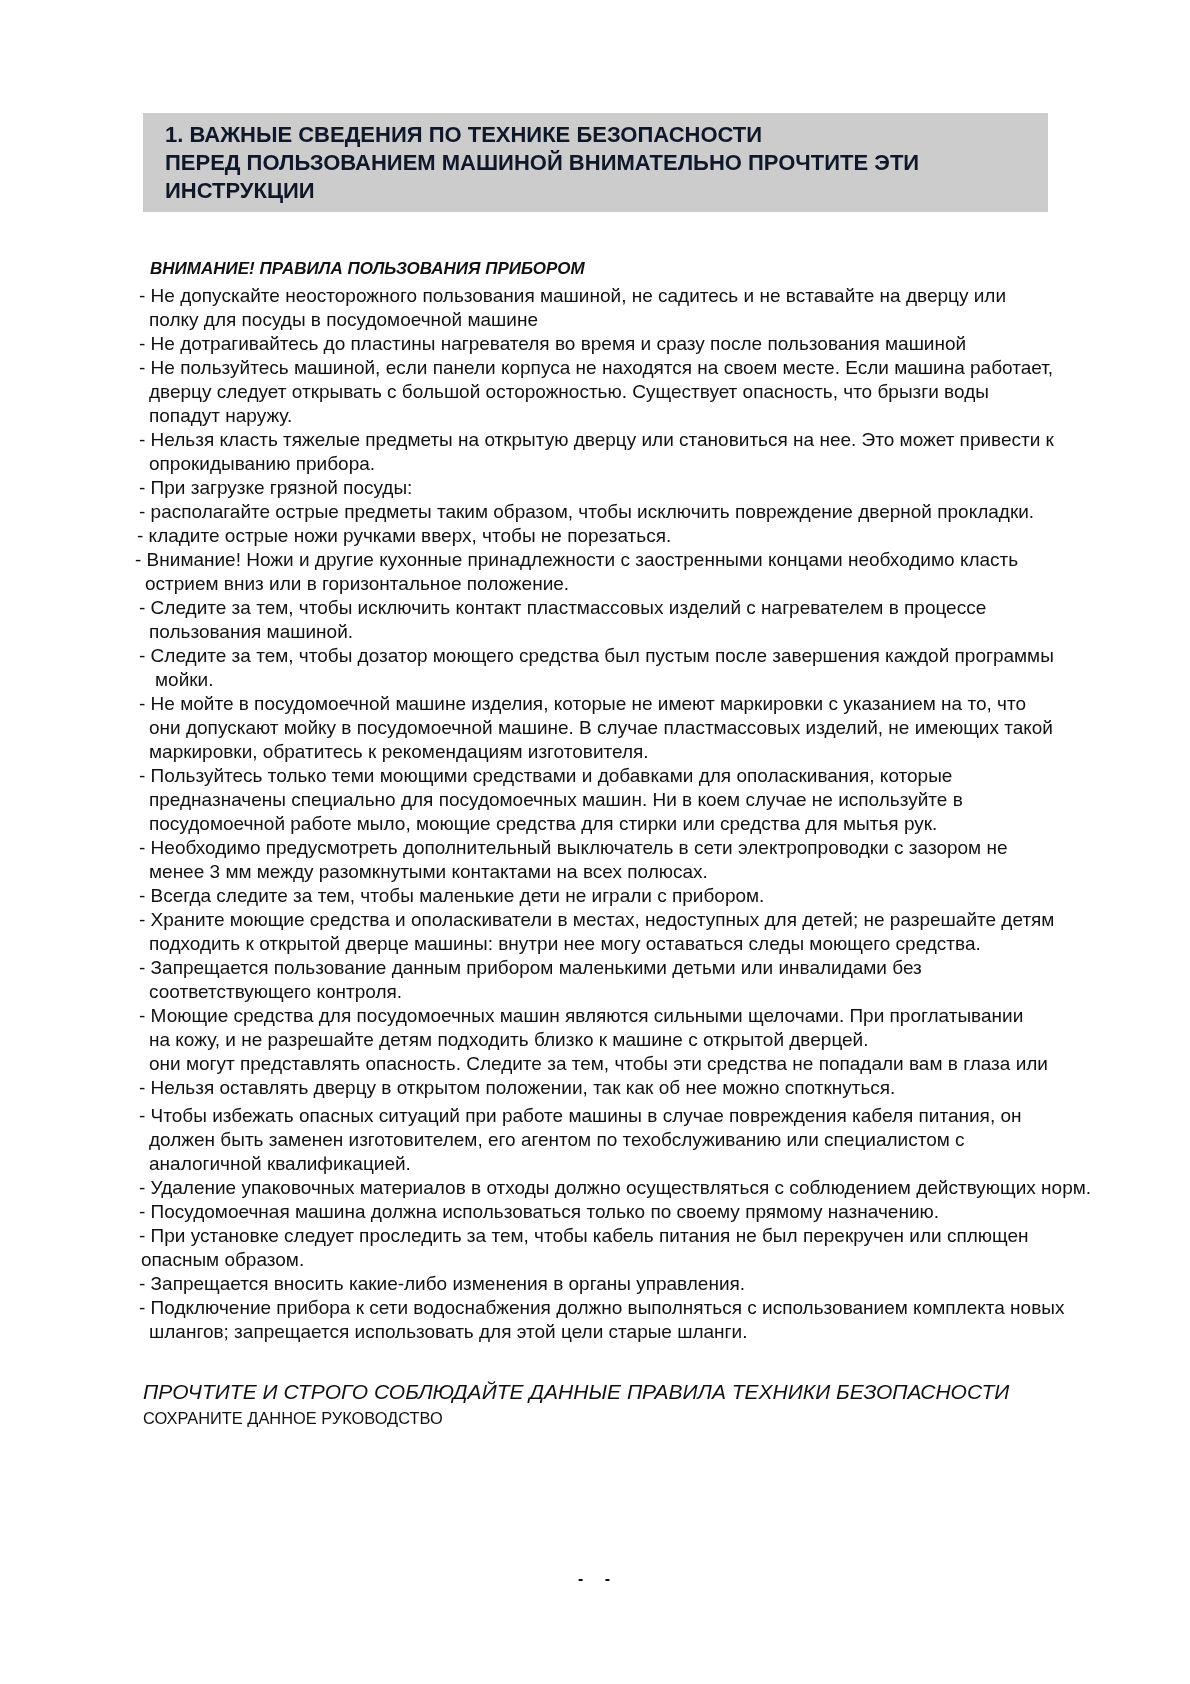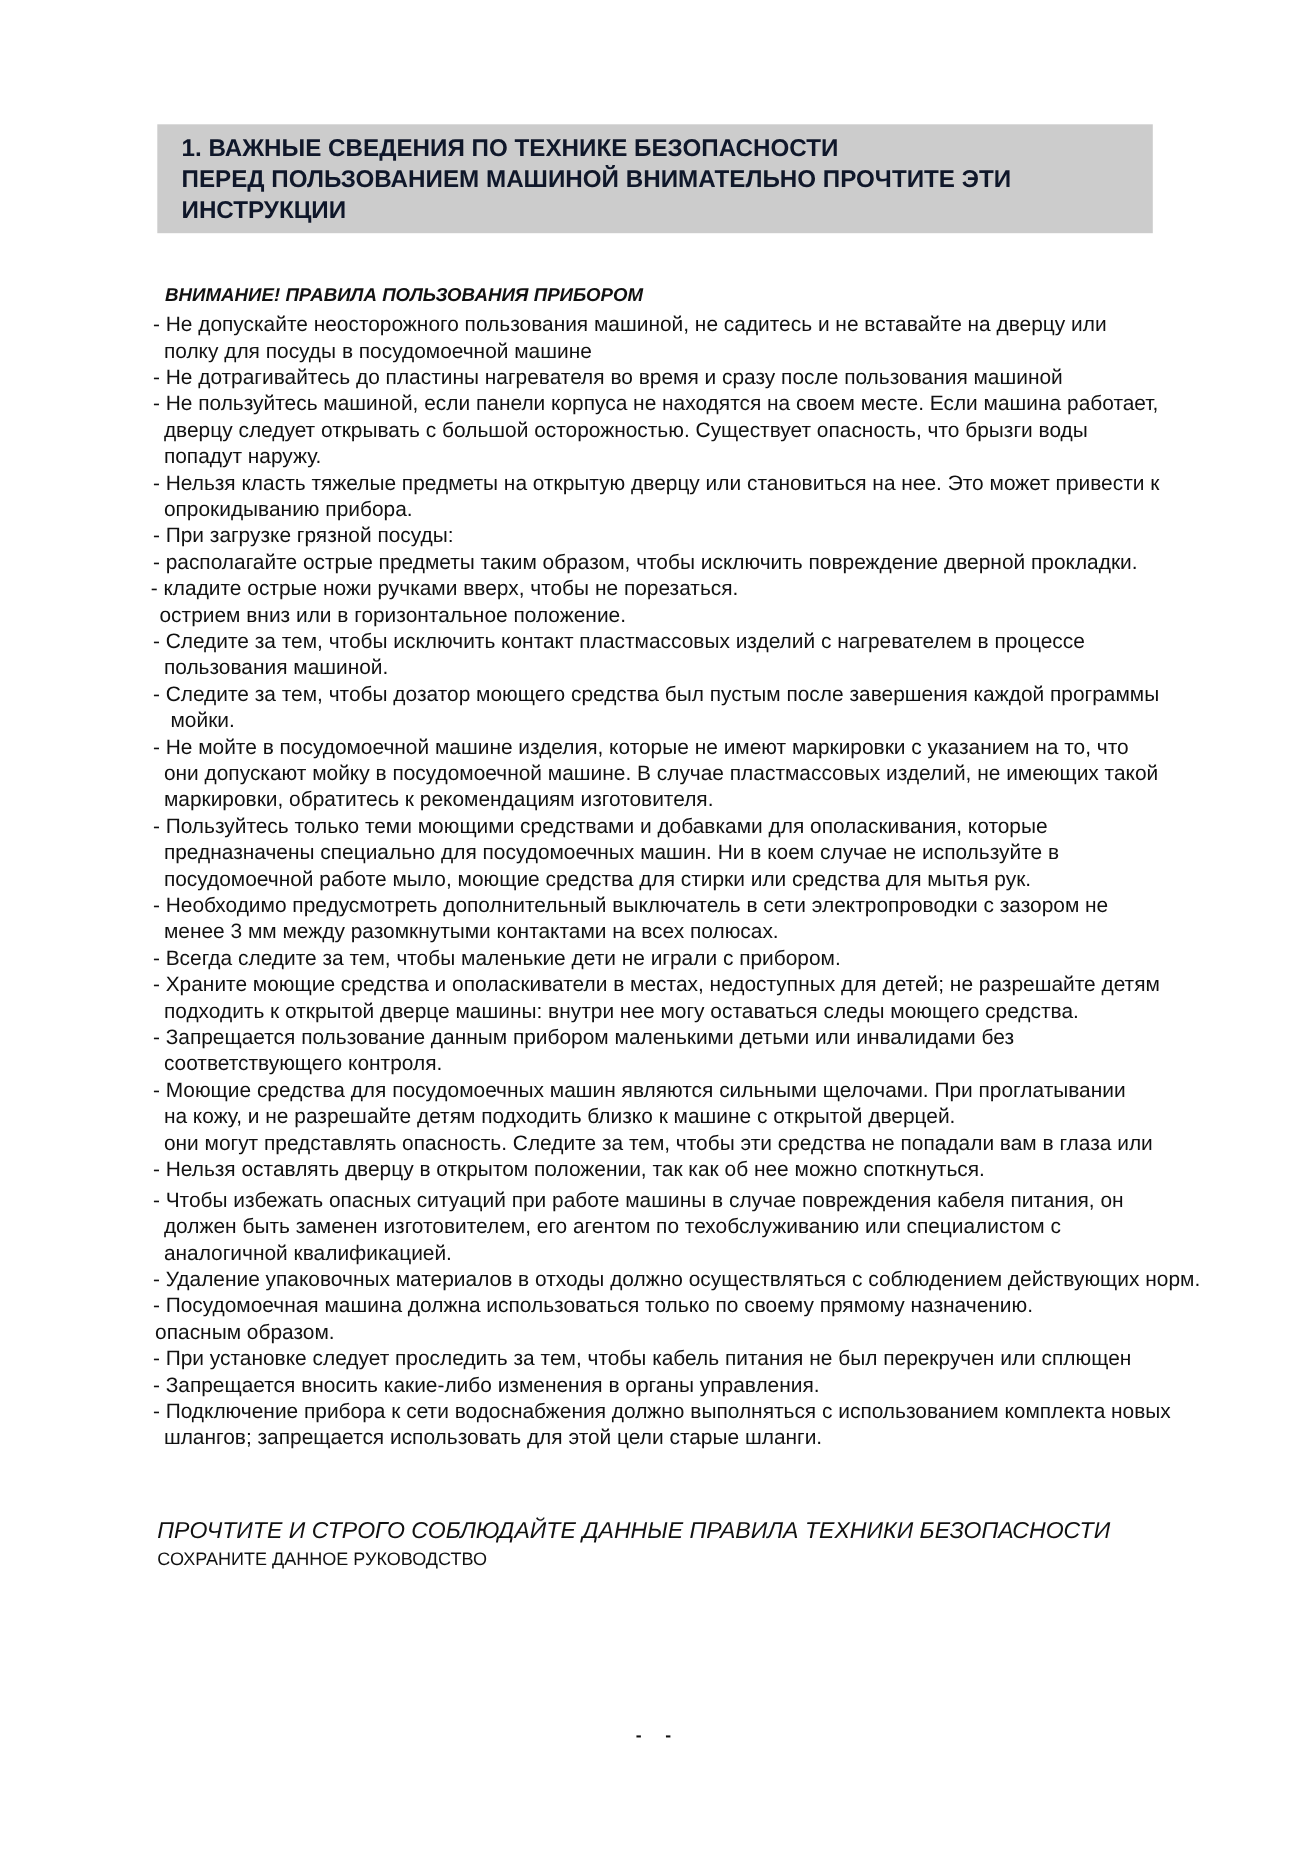--- a/index.html
+++ b/index.html
@@ -132,20 +132,21 @@
     <div class="rule">
       <span class="line">- При загрузке грязной посуды:</span>
     </div>
     <div class="rule">
       <span class="line">- располагайте острые предметы таким образом, чтобы исключить повреждение дверной прокладки.</span>
     </div>
     <div class="rule shift">
       <span class="line">- кладите острые ножи ручками вверх, чтобы не порезаться.</span>
     </div>
     <div class="rule shift2">
+      <span class="line">- Внимание! Ножи и другие кухонные принадлежности с заостренными концами необходимо класть</span>
       <span class="line cont">острием вниз или в горизонтальное положение.</span>
     </div>
     <div class="rule">
       <span class="line">- Следите за тем, чтобы исключить контакт пластмассовых изделий с нагревателем в процессе</span>
       <span class="line cont">пользования машиной.</span>
     </div>
     <div class="rule cont-extra">
       <span class="line">- Следите за тем, чтобы дозатор моющего средства был пустым после завершения каждой программы</span>
       <span class="line cont">мойки.</span>
     </div>
@@ -187,22 +188,22 @@
       <span class="line cont">должен быть заменен изготовителем, его агентом по техобслуживанию или специалистом с</span>
       <span class="line cont">аналогичной квалификацией.</span>
     </div>
     <div class="rule">
       <span class="line">- Удаление упаковочных материалов в отходы должно осуществляться с соблюдением действующих норм.</span>
     </div>
     <div class="rule">
       <span class="line">- Посудомоечная машина должна использоваться только по своему прямому назначению.</span>
     </div>
     <div class="rule cont-none">
+      <span class="line">- При установке следует проследить за тем, чтобы кабель питания не был перекручен или сплющен</span>
       <span class="line cont">опасным образом.</span>
-      <span class="line">- При установке следует проследить за тем, чтобы кабель питания не был перекручен или сплющен</span>
     </div>
     <div class="rule">
       <span class="line">- Запрещается вносить какие-либо изменения в органы управления.</span>
     </div>
     <div class="rule">
       <span class="line">- Подключение прибора к сети водоснабжения должно выполняться с использованием комплекта новых</span>
       <span class="line cont">шлангов; запрещается использовать для этой цели старые шланги.</span>
     </div>
   </div>
 

